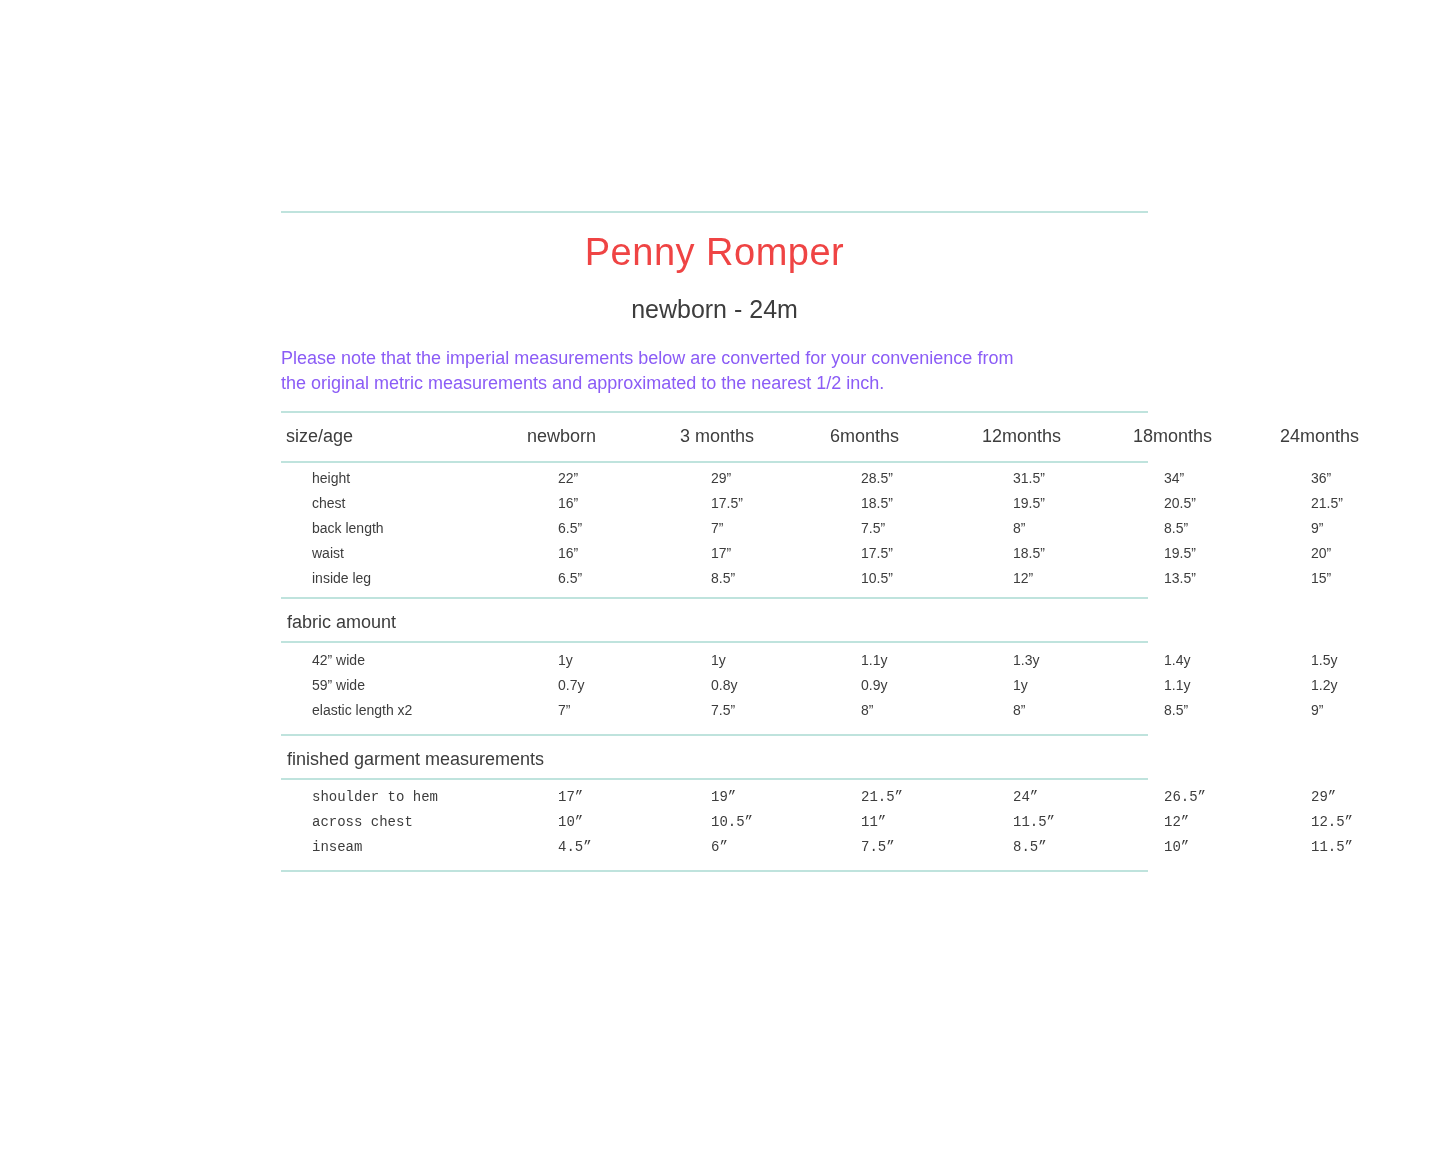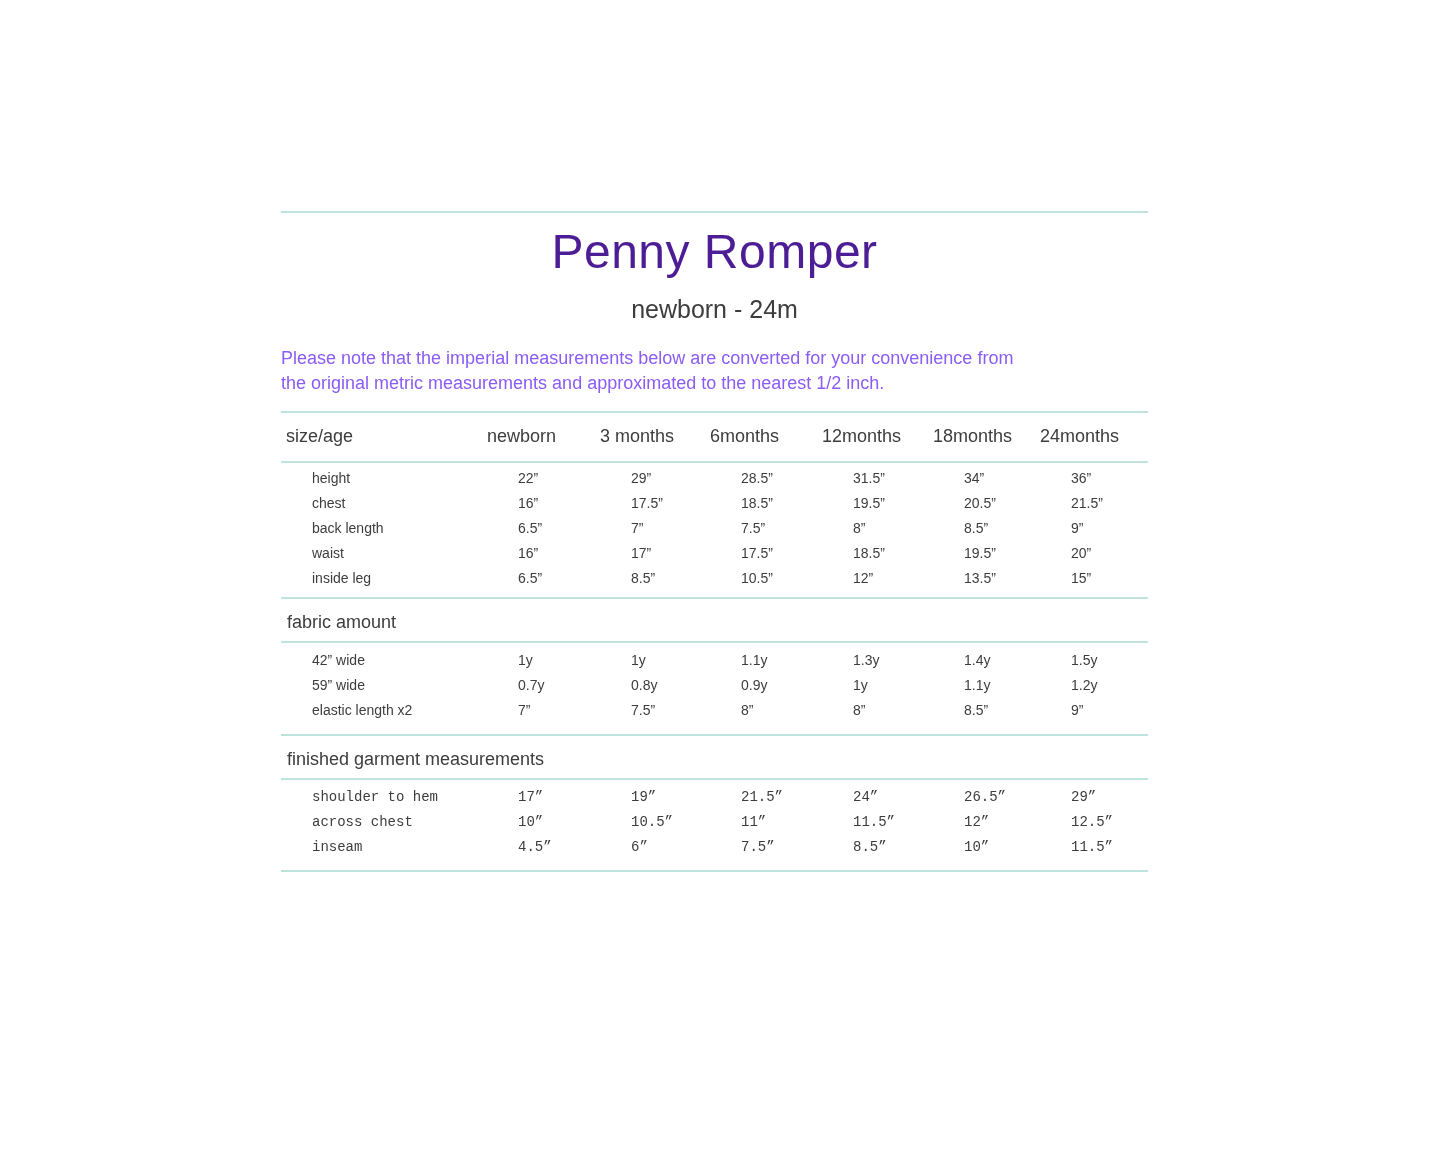--- a/index.html
+++ b/index.html
@@ -21,46 +21,47 @@
     left: 281px;
     top: 211px;
     width: 867px;
   }
   .rule {
     height: 2px;
     background: #bfe3dd;
   }
   .title {
     margin: 16px 0 0 0;
-    font-size: 48px;
+    font-size: 38px;
     font-weight: 400;
     letter-spacing: 0.5px;
     line-height: 46px;
     text-align: center;
-    color: #4c1d95;
+    color: #ef4444;
   }
   .subtitle {
     margin: 22px 0 0 0;
     font-size: 25px;
     line-height: 24px;
     text-align: center;
     color: #3d3d3d;
   }
   .note {
     margin: 25px 0 0 0;
     font-size: 18px;
     line-height: 25px;
     white-space: pre-line;
     color: #8b5cf6;
   }
   .rule-after-note { margin-top: 15px; }
   .grid-row {
     display: grid;
     grid-template-columns: 206px 113px 110px 112px 111px 107px auto;
     align-items: baseline;
+    gap: 40px;
   }
   .grid-row > span { display: block; }
   .header-row {
     padding: 11px 0 12px 0;
     font-size: 18px;
     line-height: 25px;
   }
   .header-row .row-label { padding-left: 5px; }
   .rows-block {
     padding: 3px 0 6px 0;

